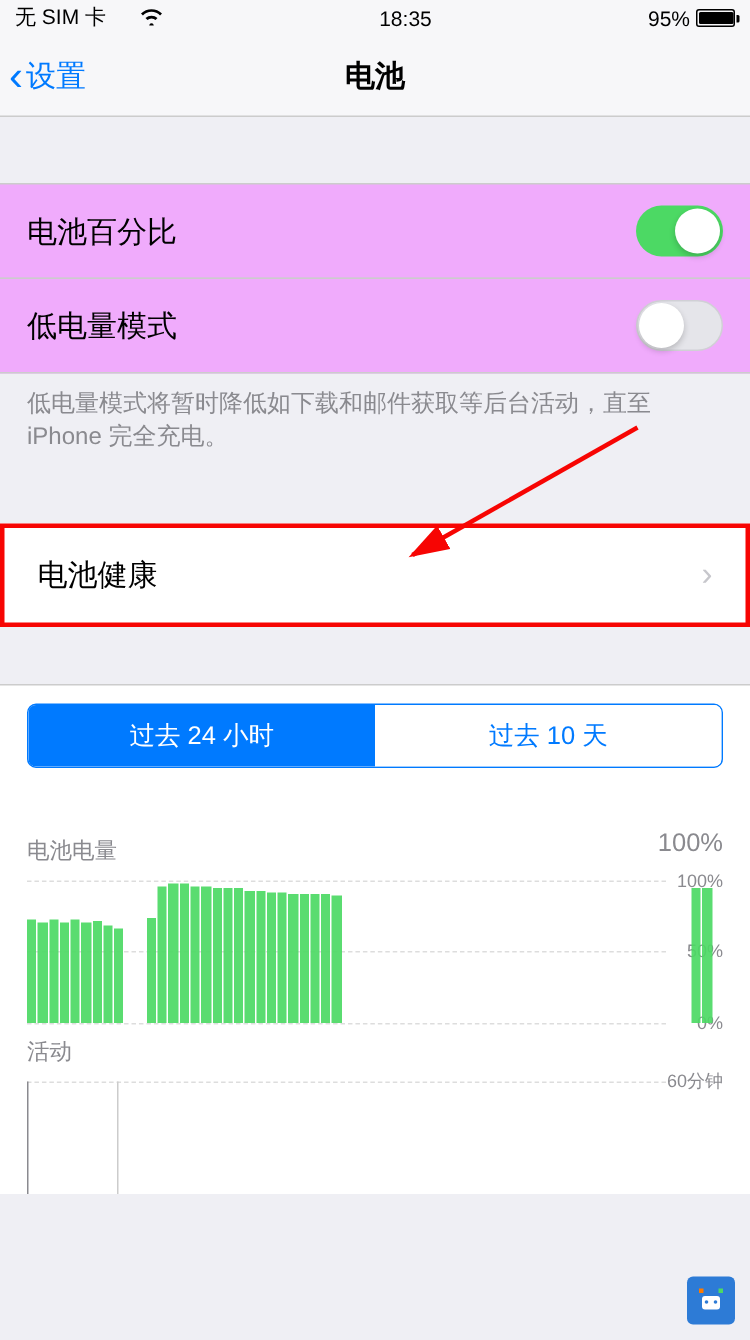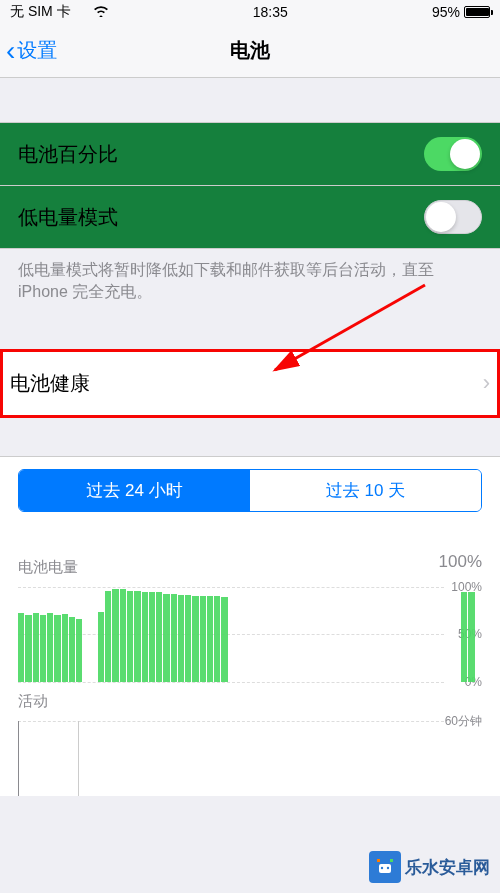--- a/index.html
+++ b/index.html
@@ -74,21 +74,21 @@
     .nav-title {
       position: absolute;
       left: 50%;
       transform: translateX(-50%);
       font-size: 20px;
       font-weight: 600;
     }
     .section-spacer { height: 45px; }
     .section-spacer-sm { height: 38px; }
     .cell {
-      background: #15803d;
+      background: #f0abfc;
       border-top: 1px solid #ccc;
       border-bottom: 1px solid #ccc;
       padding: 14px 18px;
       display: flex;
       align-items: center;
       justify-content: space-between;
       font-size: 20px;
       margin-top: -1px;
     }
     .cell + .cell { border-top: 1px solid #ccc; }
@@ -114,21 +114,21 @@
     .toggle.off .toggle-knob { left: 1px; top: 1px; }
     .footer-text {
       padding: 10px 18px;
       font-size: 16px;
       color: #8a8a8f;
       line-height: 1.4;
     }
     .highlighted-cell {
       background: #fff;
       border: 3px solid #f70503;
-      padding: 18px 7px;
+      padding: 18px 22px;
       display: flex;
       align-items: center;
       justify-content: space-between;
       font-size: 20px;
       margin-top: 35px;
     }
     .chevron-right {
       color: #c7c7cc;
       font-size: 22px;
       font-weight: 300;
@@ -390,14 +390,13 @@
 <div class="watermark">
   <span class="watermark-icon">
     <svg width="20" height="20" viewBox="0 0 20 20">
         <rect x="4" y="7" width="12" height="9" rx="2" fill="#fff"></rect>
         <circle cx="7" cy="11" r="1.2" fill="#2d7bd6"></circle>
         <circle cx="13" cy="11" r="1.2" fill="#2d7bd6"></circle>
         <rect x="2" y="2" width="3" height="3" fill="#ff7b00"></rect>
         <rect x="15" y="2" width="3" height="3" fill="#4cd964"></rect>
       </svg>
   </span>
-  <span>乐水安卓网</span>
 </div>
 
 </body></html>

